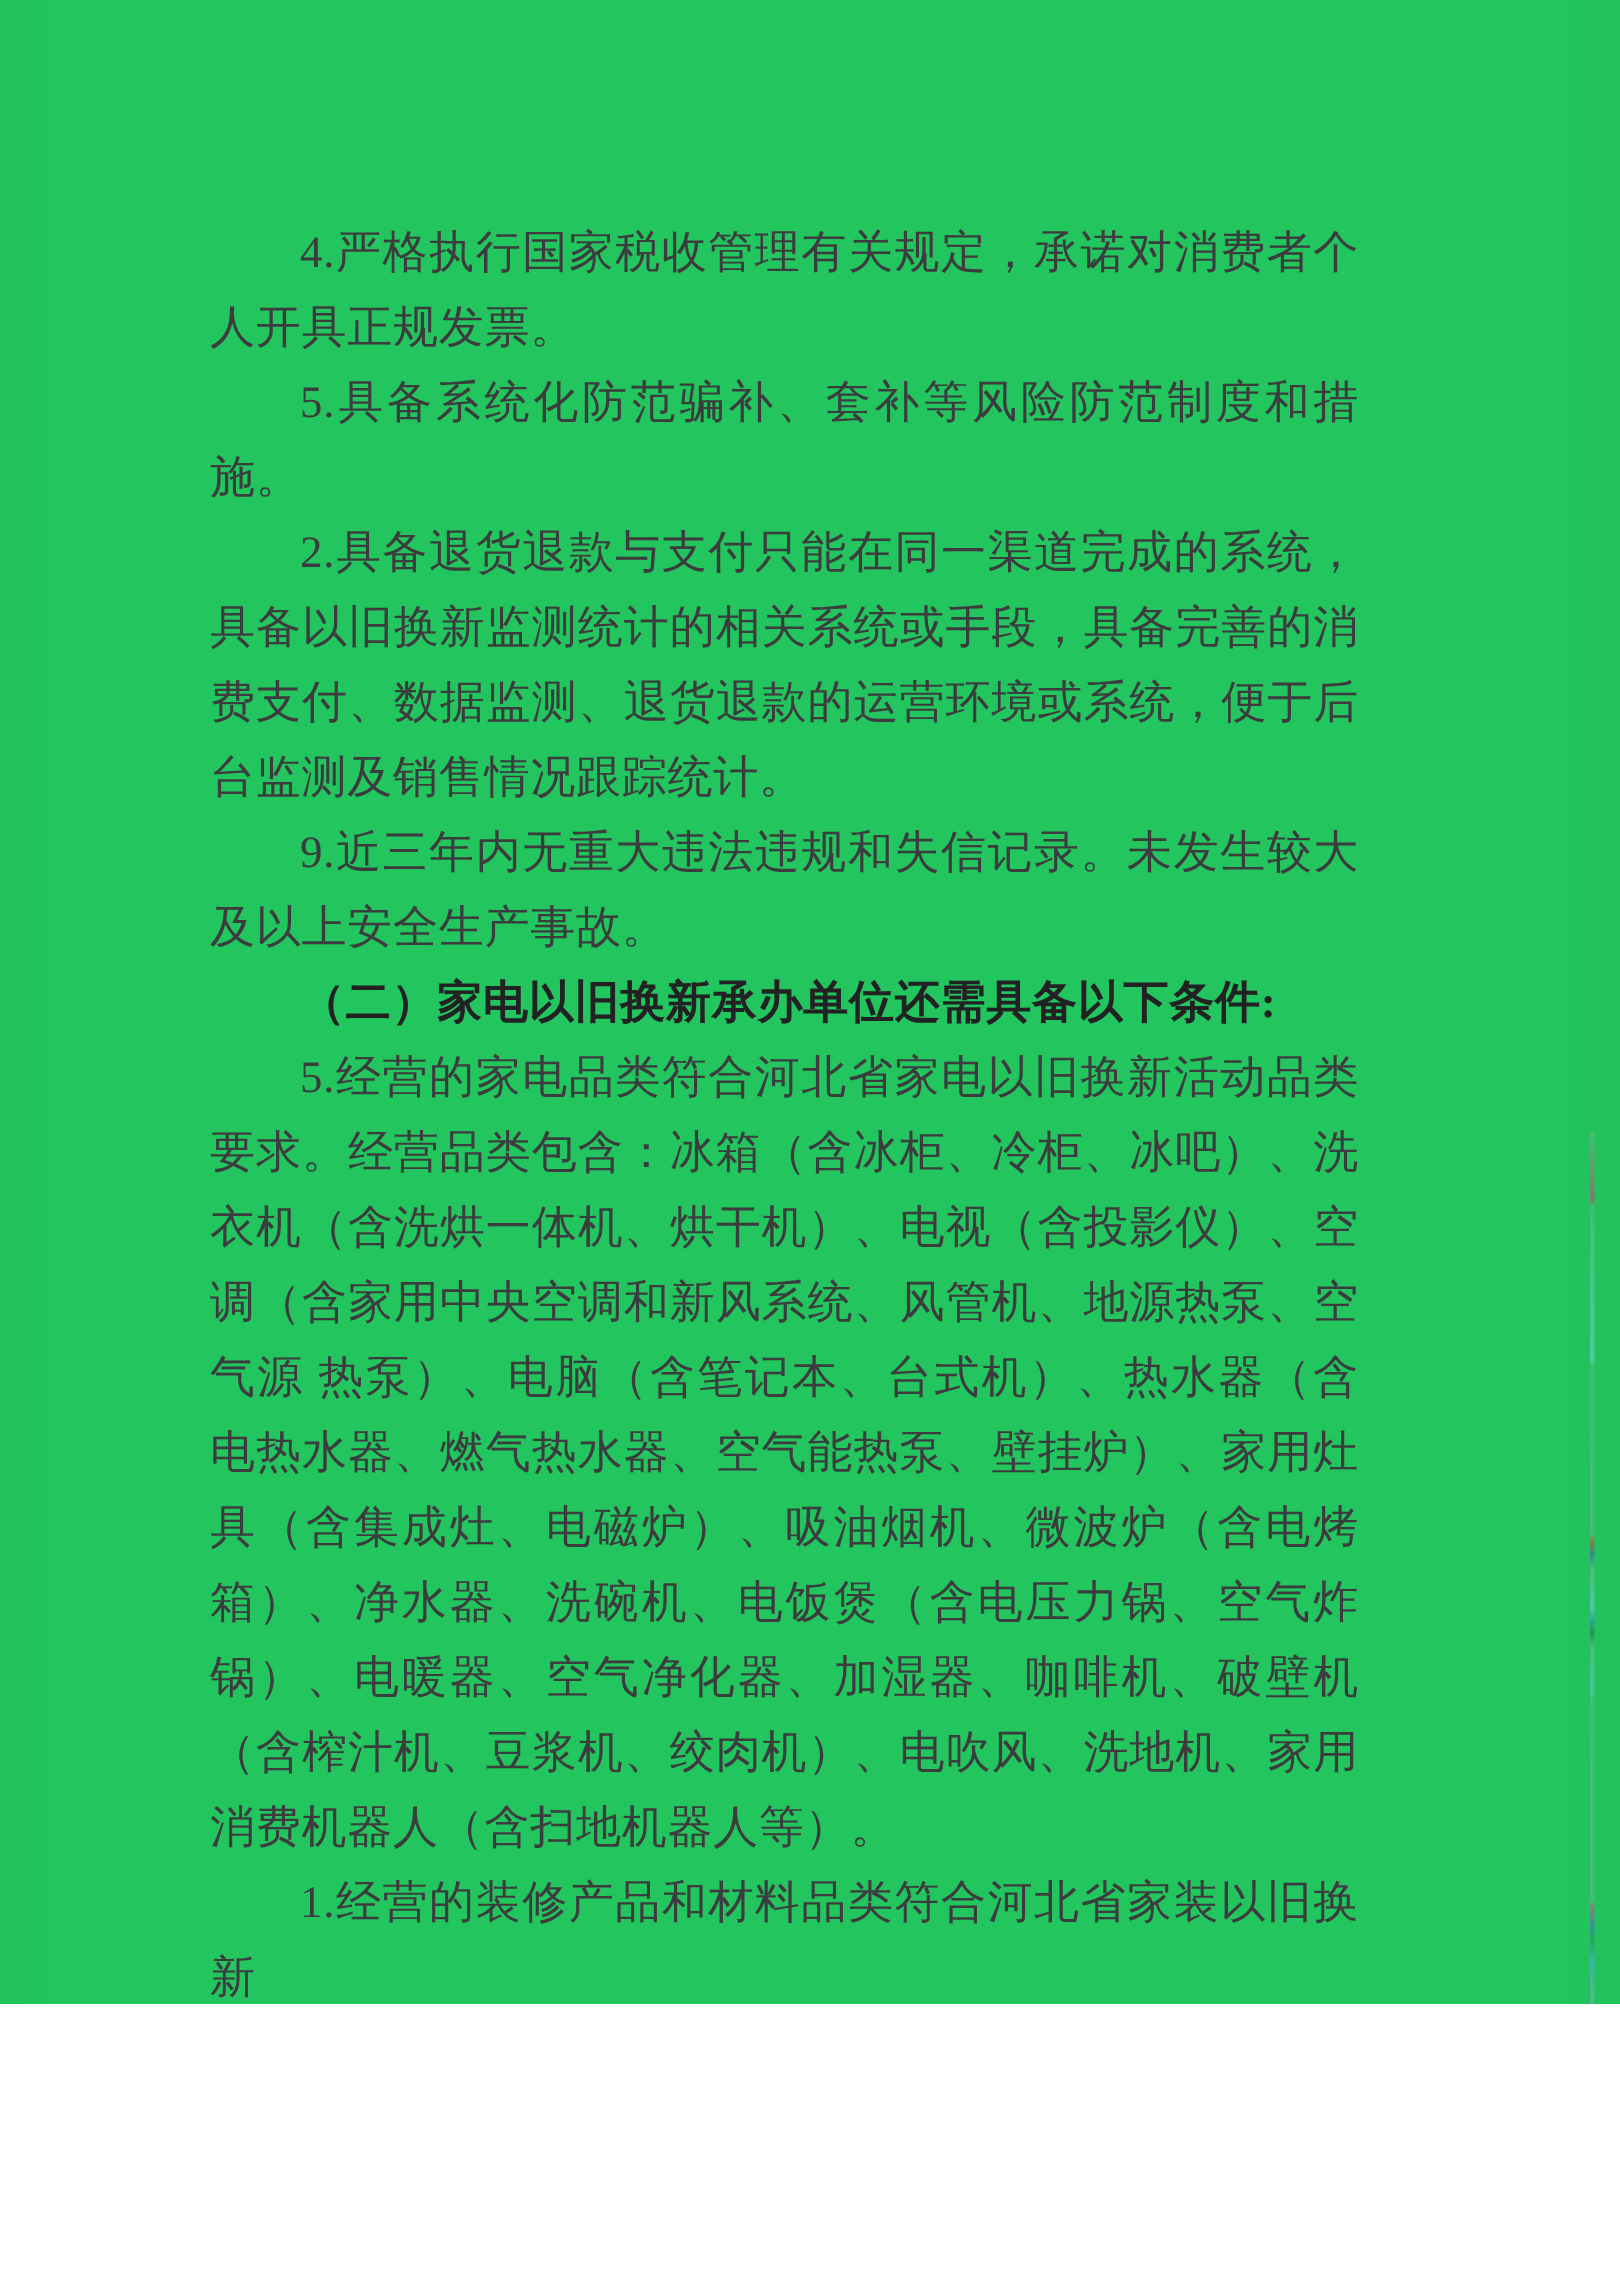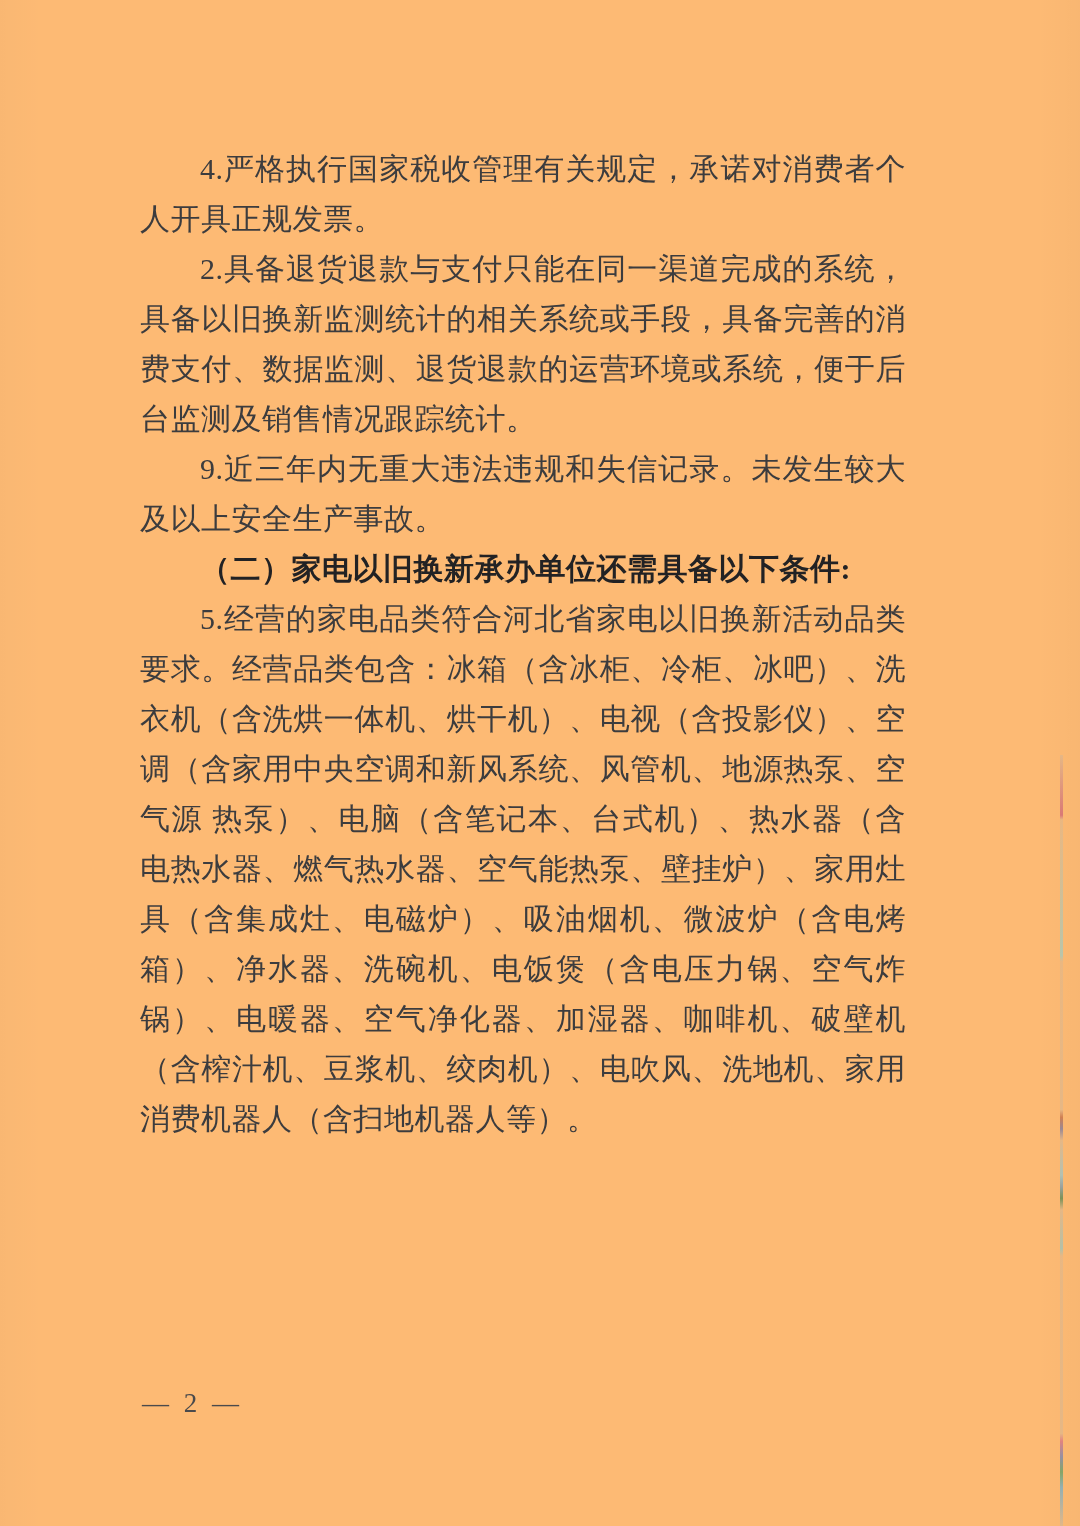--- a/index.html
+++ b/index.html
@@ -6,22 +6,22 @@
 
   html, body {
     width: 1080px;
     background: #ffffff;
     font-family: "Liberation Serif", "DejaVu Serif", serif;
   }
 
   .page {
     position: relative;
     width: 1080px;
-    height: 1526px;
-    background: #fdba74;
+    height: 1336px;
+    background: #22c55e;
     overflow: hidden;
     text-decoration: underline;
   }
 
   
   .page::before {
     content: "";
     position: absolute;
     inset: 0;
     background:
@@ -93,23 +93,25 @@
     );
   }
 </style>
 </head>
 <body>
 
 <div class="page">
 
   <div class="content" id="paragraphs">
       <p class="para body">4.严格执行国家税收管理有关规定，承诺对消费者个人开具正规发票。</p>
+      <p class="para body">5.具备系统化防范骗补、套补等风险防范制度和措施。</p>
       <p class="para body">2.具备退货退款与支付只能在同一渠道完成的系统，具备以旧换新监测统计的相关系统或手段，具备完善的消费支付、数据监测、退货退款的运营环境或系统，便于后台监测及销售情况跟踪统计。</p>
       <p class="para body">9.近三年内无重大违法违规和失信记录。未发生较大及以上安全生产事故。</p>
       <p class="para heading">（二）家电以旧换新承办单位还需具备以下条件:</p>
       <p class="para body">5.经营的家电品类符合河北省家电以旧换新活动品类要求。经营品类包含：冰箱（含冰柜、冷柜、冰吧）、洗衣机（含洗烘一体机、烘干机）、电视（含投影仪）、空调（含家用中央空调和新风系统、风管机、地源热泵、空气源 热泵）、电脑（含笔记本、台式机）、热水器（含电热水器、燃气热水器、空气能热泵、壁挂炉）、家用灶具（含集成灶、电磁炉）、吸油烟机、微波炉（含电烤箱）、净水器、洗碗机、电饭煲（含电压力锅、空气炸锅）、电暖器、空气净化器、加湿器、咖啡机、破壁机（含榨汁机、豆浆机、绞肉机）、电吹风、洗地机、家用消费机器人（含扫地机器人等）。</p>
+      <p class="para body">1.经营的装修产品和材料品类符合河北省家装以旧换新</p>
     </div>
 
   <div class="page-number">— 2 —</div>
 
   <div class="scan-artifact"></div>
 
 </div>
 
 </body></html>

